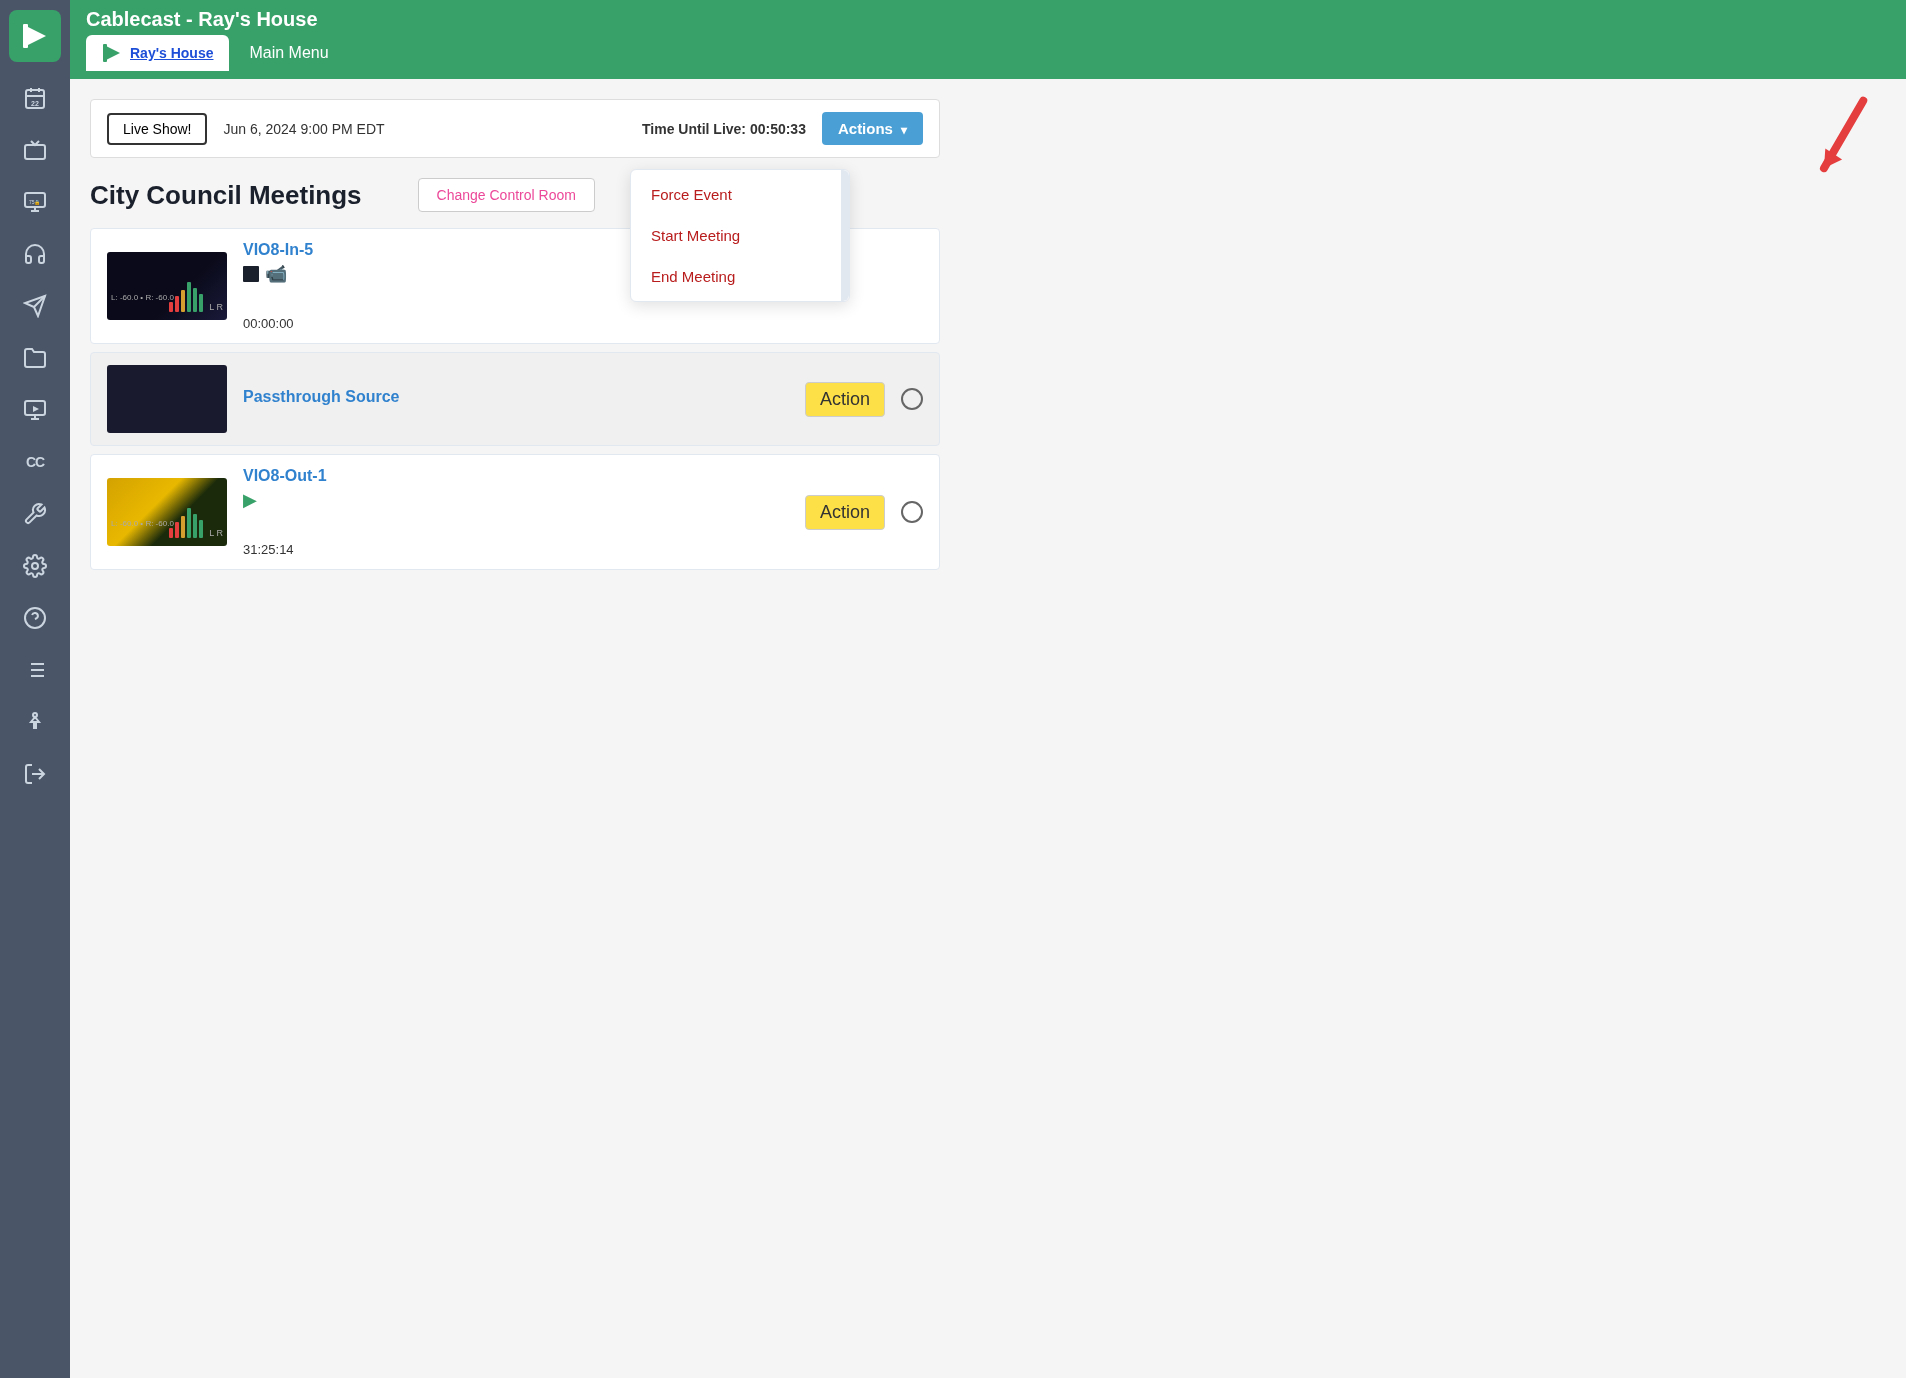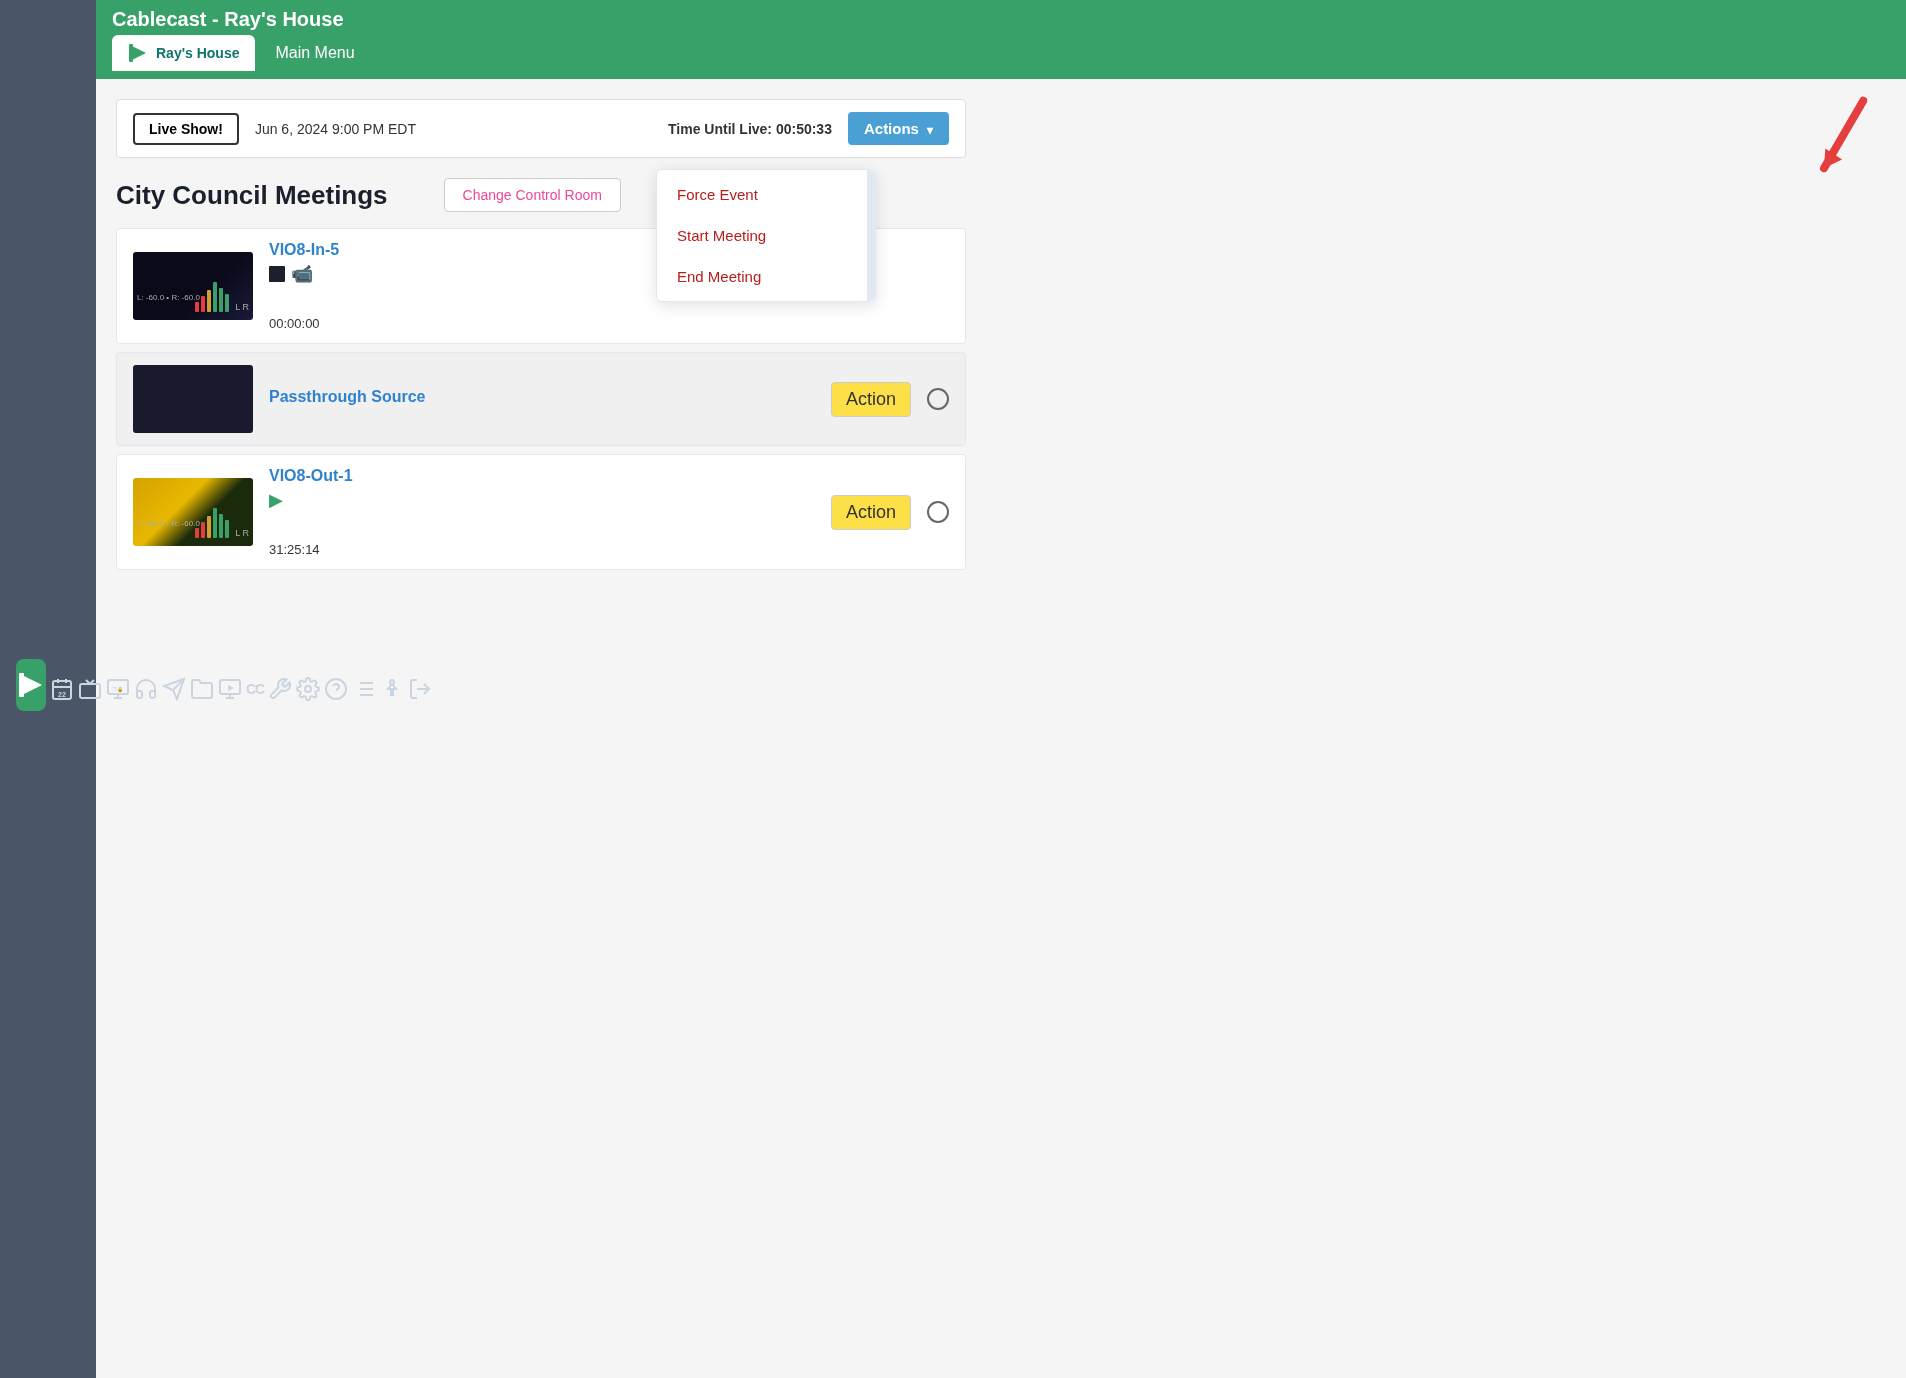--- a/index.html
+++ b/index.html
@@ -1,23 +1,23 @@
 <!DOCTYPE html>
 <html><head>
   <meta charset="utf-8">
   <style>
     * { box-sizing: border-box; margin: 0; padding: 0; }
     body { font-family: -apple-system, BlinkMacSystemFont, 'Segoe UI', sans-serif; display: flex; height: 100vh; overflow: hidden; background: #f5f5f5; }
 
     
     .sidebar {
-      width: 96px;
+      width: 70px;
       background: #4a5568;
       display: flex;
-      flex-direction: row;
+      flex-direction: column;
       align-items: center;
       padding: 10px 16px;
       gap: 4px;
       flex-shrink: 0;
       height: 100vh;
     }
     .sidebar-logo {
       width: 52px;
       height: 52px;
       background: #38a169;
@@ -74,23 +74,24 @@
       align-items: center;
       gap: 8px;
       cursor: pointer;
     }
     .nav-brand-icon {
       width: 20px;
       height: 20px;
       color: #38a169;
     }
     .nav-brand-text {
-      color: #0f766e;
+      color: #1d4ed8;
       font-weight: 600;
       font-size: 14px;
+      text-decoration: underline;
     }
     .nav-menu {
       color: white;
       font-size: 16px;
       font-weight: 500;
       padding: 8px 20px;
       cursor: pointer;
     }
 
     
@@ -111,21 +112,21 @@
       padding: 12px 16px;
       margin-bottom: 20px;
       gap: 16px;
       max-width: 850px;
     }
     .live-show-btn {
       background: white;
       border: 2px solid #333;
       border-radius: 4px;
       padding: 6px 14px;
-      font-weight: 700;
+      font-weight: 400;
       font-size: 14px;
       cursor: pointer;
       white-space: nowrap;
     }
     .live-date {
       font-size: 14px;
       color: #333;
       flex: 1;
     }
     .live-countdown {

